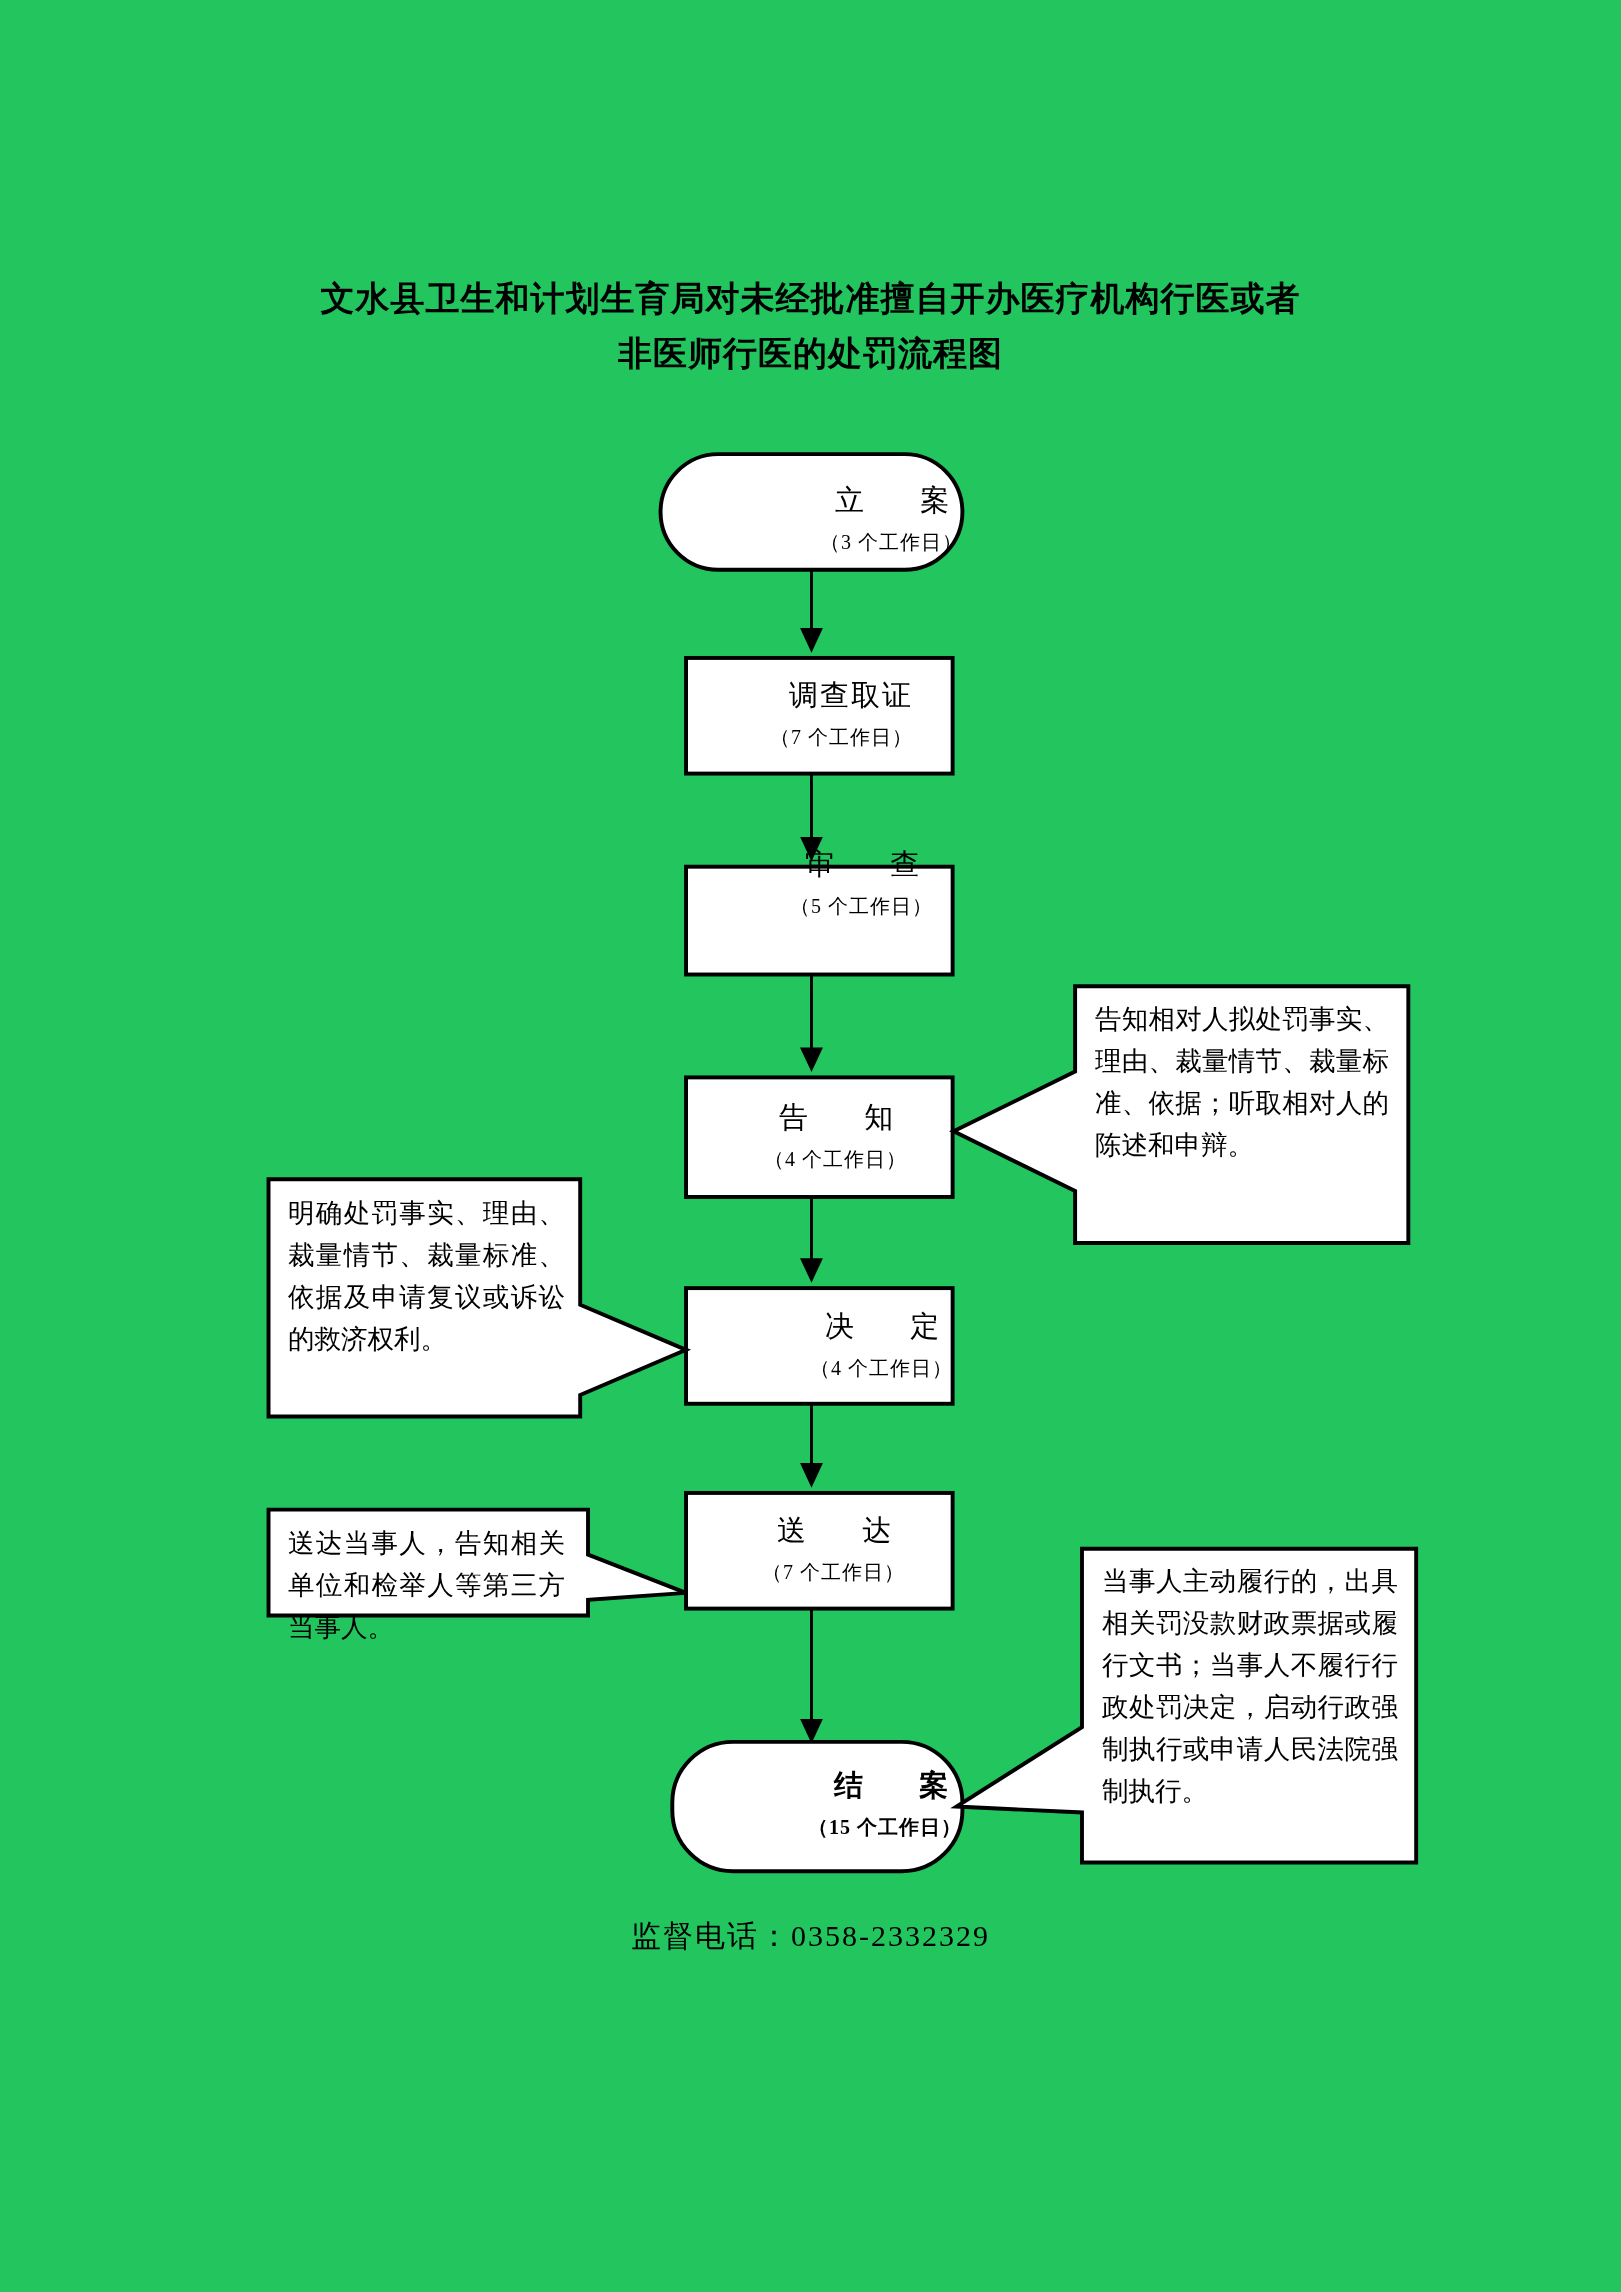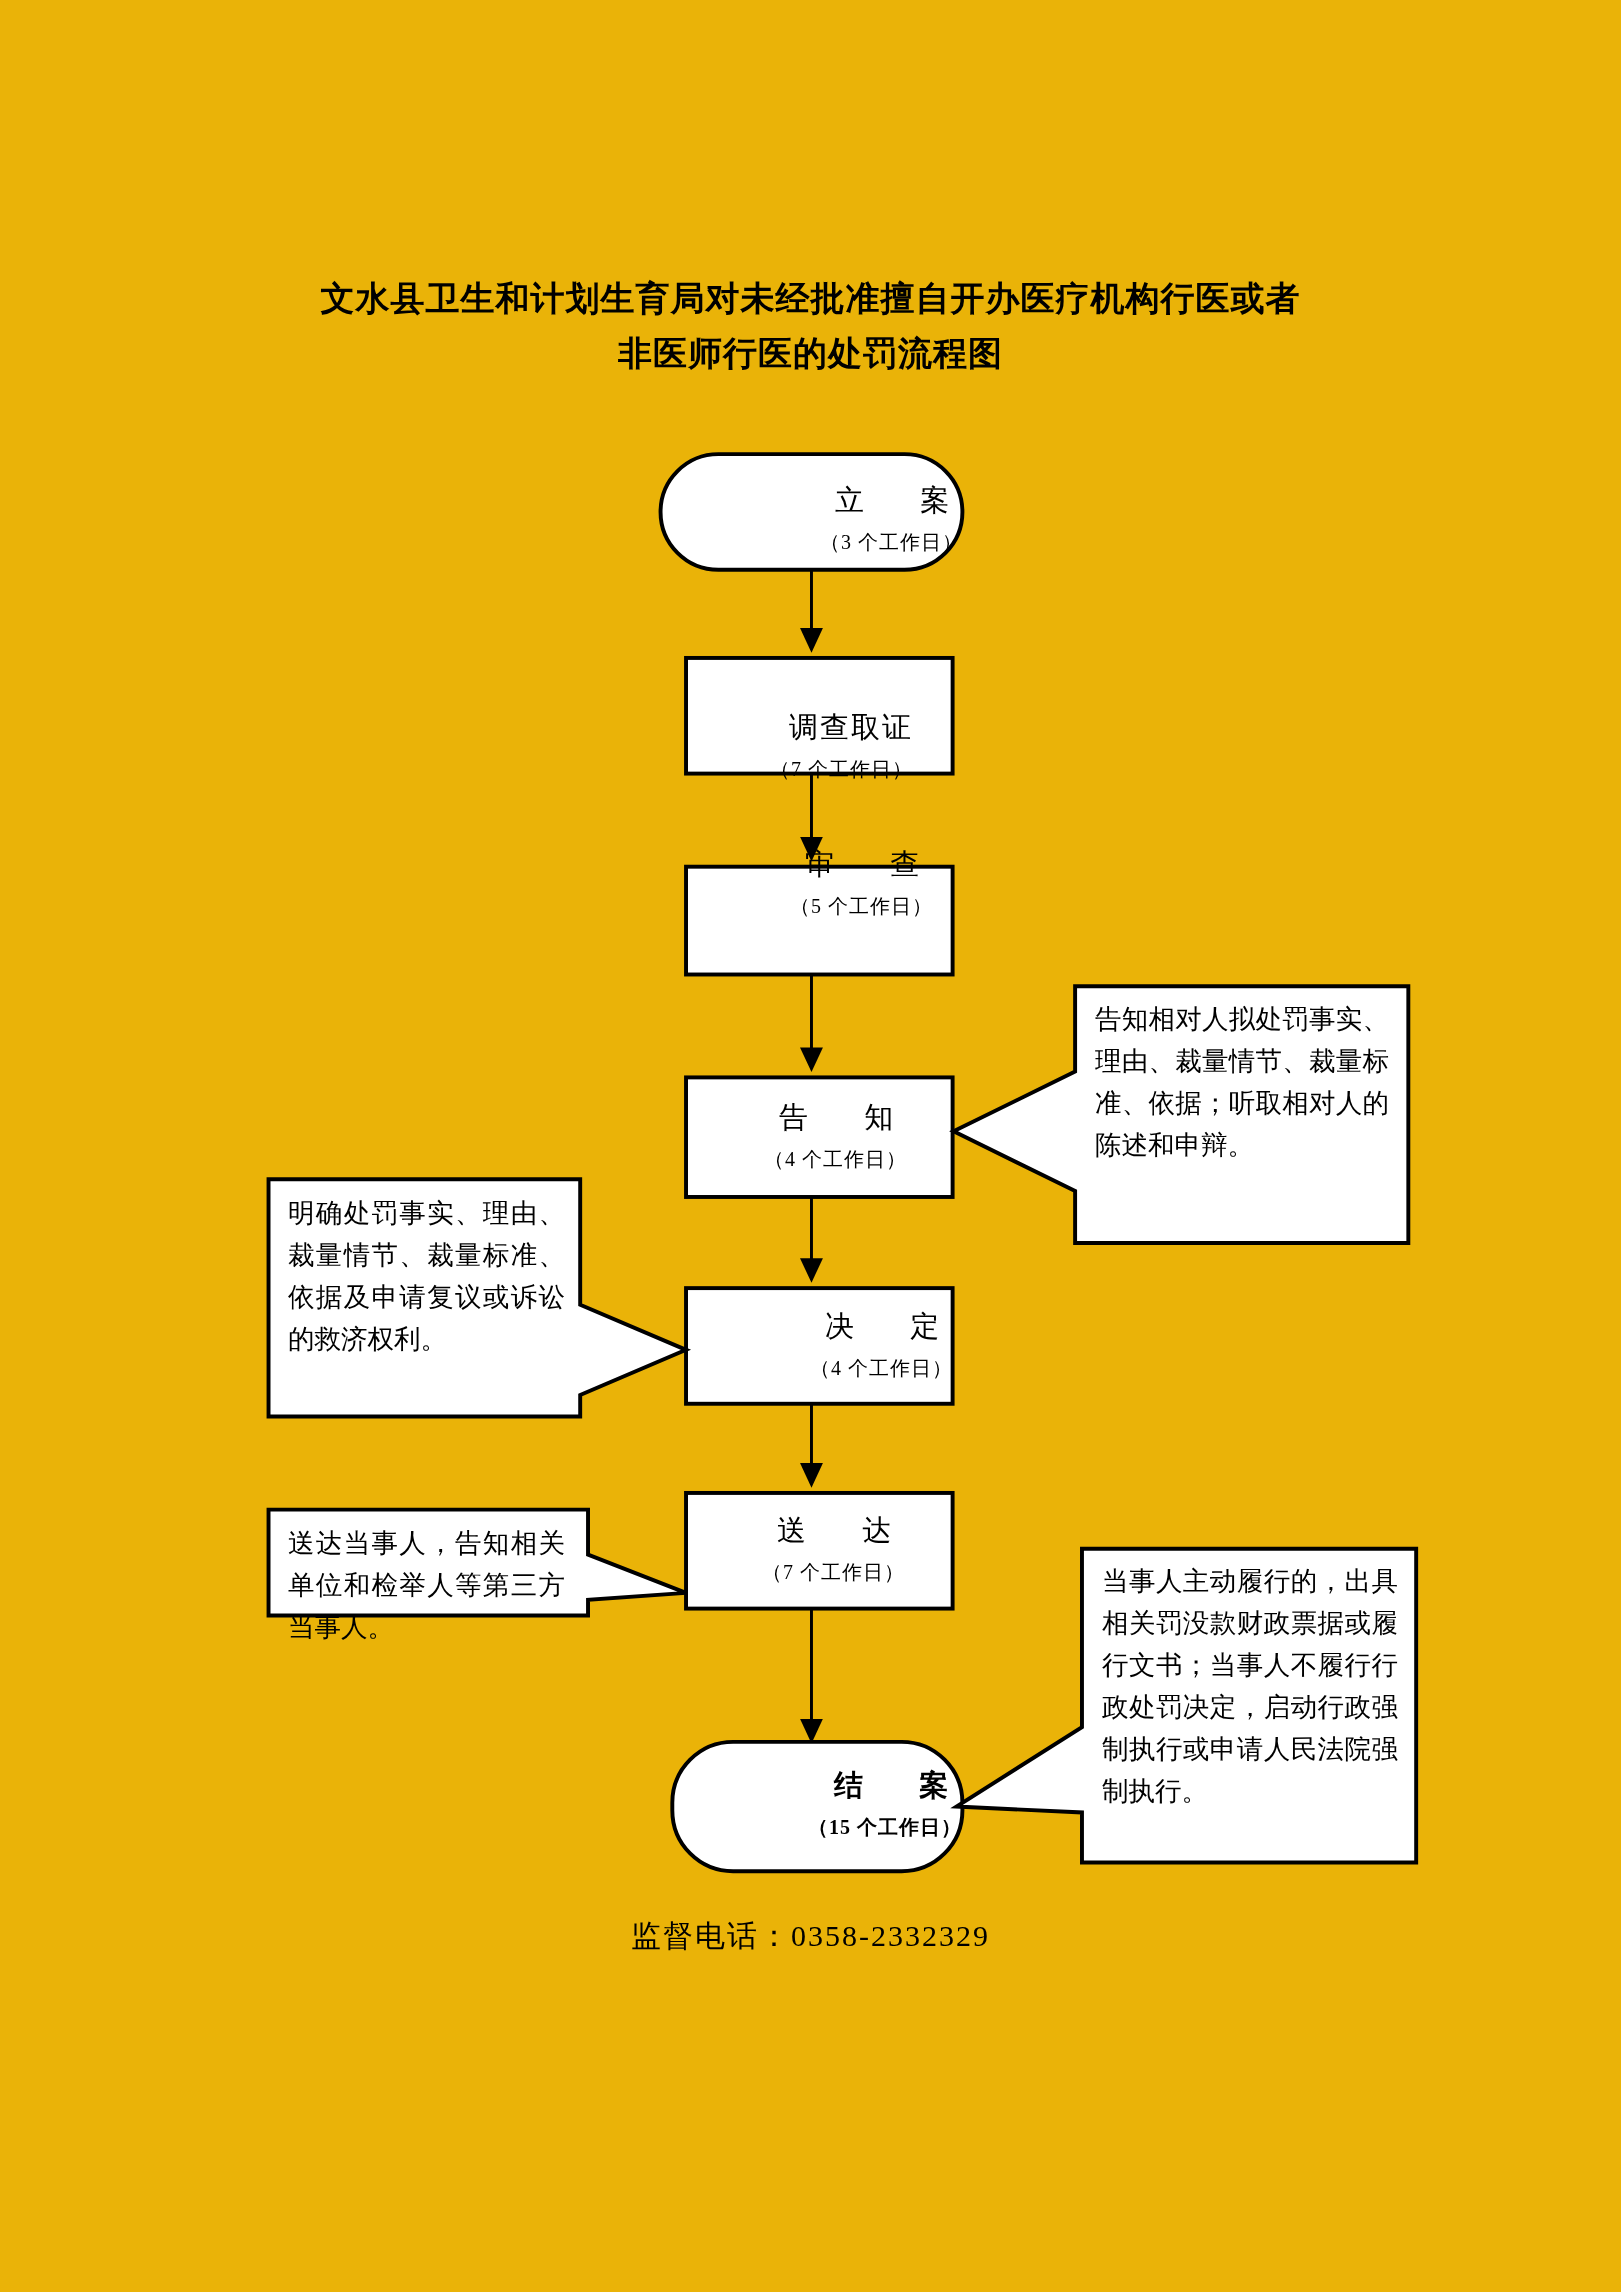--- a/index.html
+++ b/index.html
@@ -8,21 +8,21 @@
     background: #ffffff;
   }
   body {
     font-family: "Liberation Serif", "DejaVu Serif", serif;
     color: #000000;
   }
   #page {
     position: relative;
     width: 1621px;
     height: 2293px;
-    background: #eab308;
+    background: #22c55e;
     overflow: hidden;
   }
 
   
   #title-block {
     position: absolute;
     left: 0;
     top: 271px;
     width: 1621px;
     text-align: center;
@@ -144,21 +144,21 @@
     <rect x="686" y="1777" width="296" height="132" rx="62" ry="62" fill="#ffffff" stroke="#000000" stroke-width="4"></rect>
 
     <path d="M1104 1580 L1445 1580 L1445 1900 L1104 1900 L1104 1849 L976 1843 L1104 1762 Z" fill="#ffffff" stroke="#000000" stroke-width="4" stroke-linejoin="miter"></path>
   </svg>
 
   <div class="node-text" style="left:661px; top:479px; width:302px;">
     <span class="l1">立　案</span>
     <span class="l2">（3 个工作日）</span>
   </div>
 
-  <div class="node-text" style="left:686px; top:674px; width:227px;margin-top:32px;">
+  <div class="node-text" style="left:686px; top:674px; width:227px;">
     <span class="l1 tight">调查取证</span>
     <span class="l2">（7 个工作日）</span>
   </div>
 
   <div class="node-text" style="left:686px; top:843px; width:247px;">
     <span class="l1">审　查</span>
     <span class="l2">（5 个工作日）</span>
   </div>
 
   <div class="node-text" style="left:686px; top:1096px; width:221px;">

